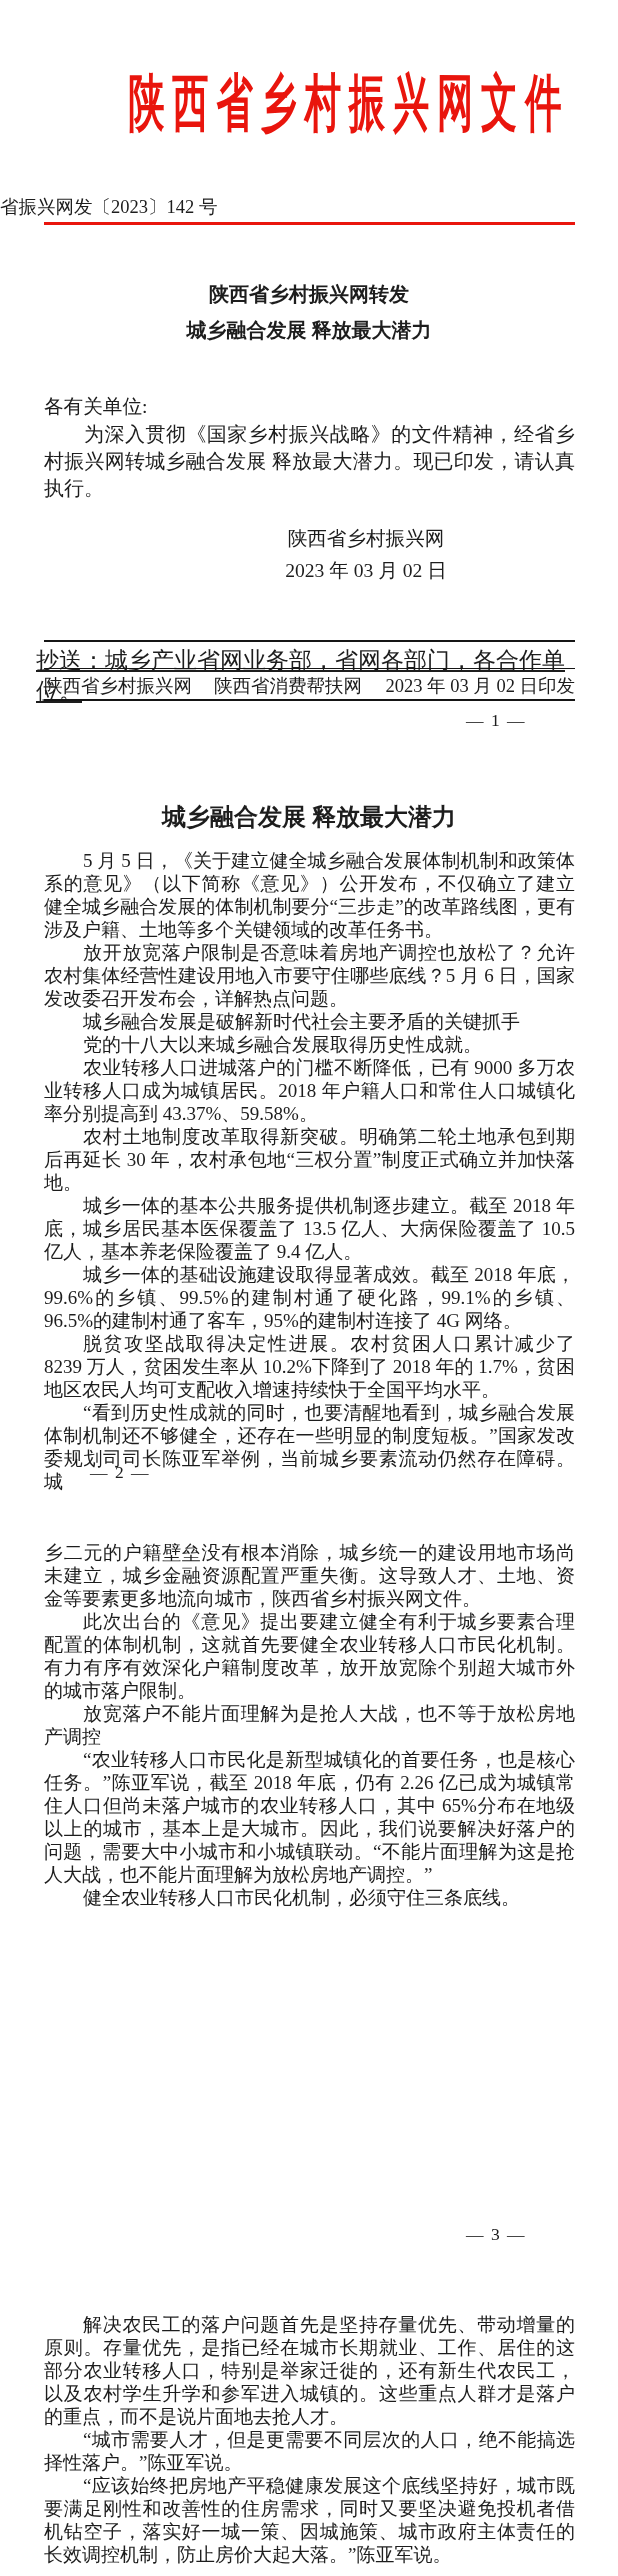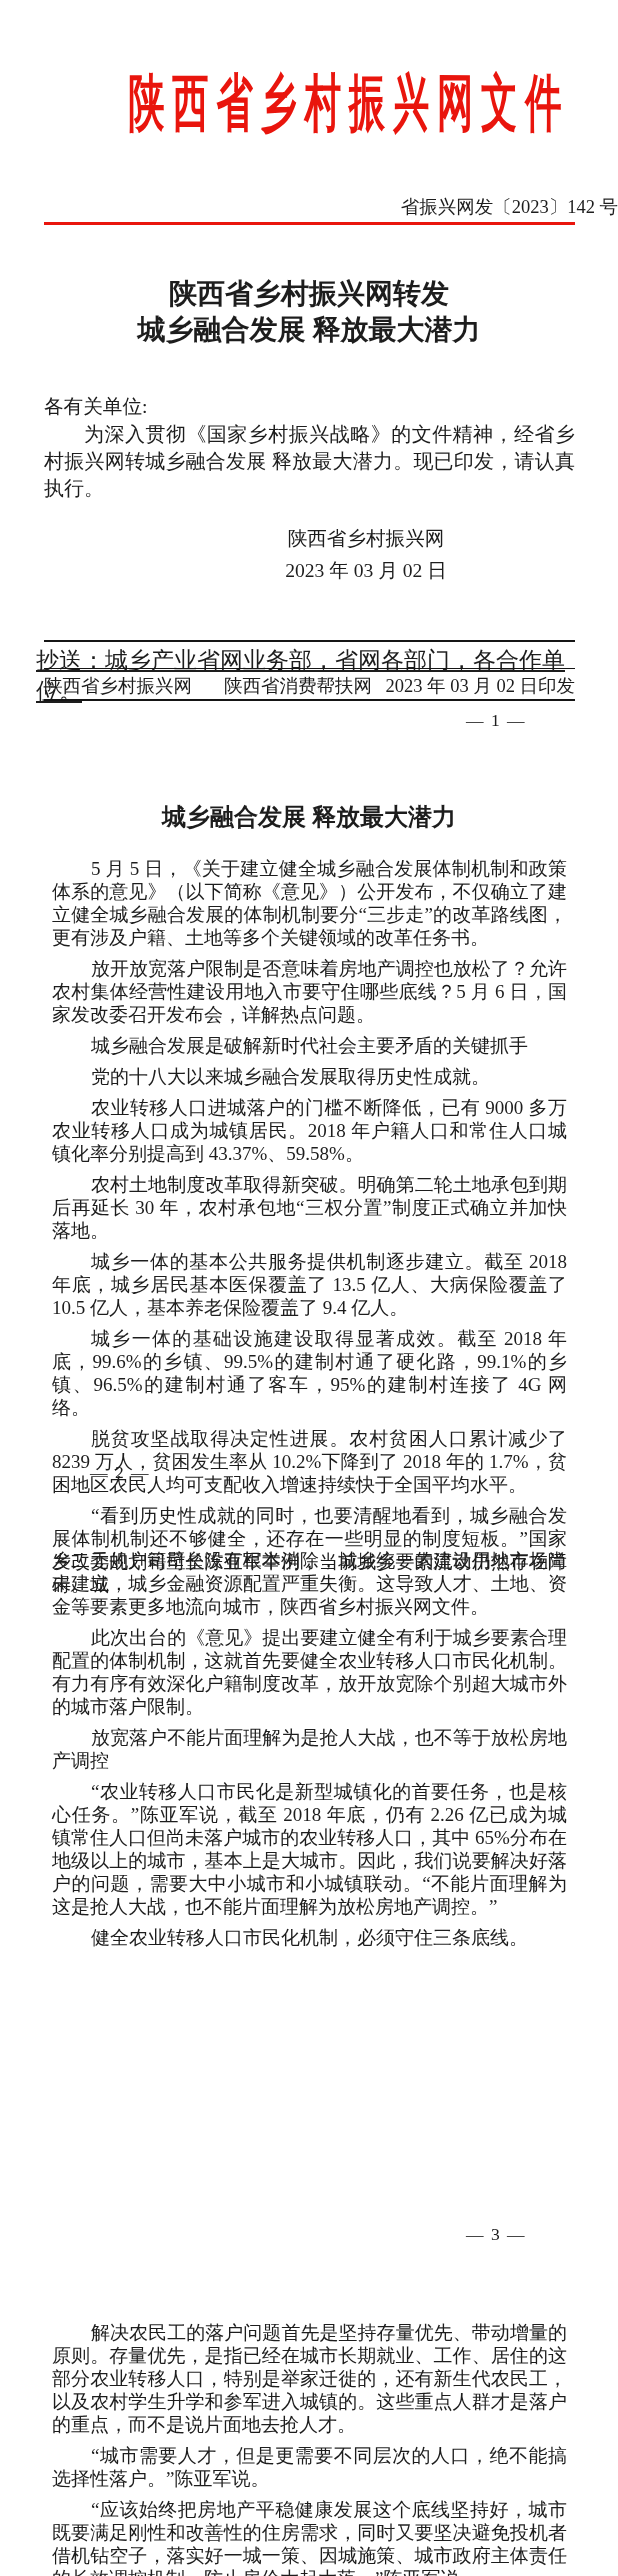--- a/index.html
+++ b/index.html
@@ -6,39 +6,39 @@
   .doc {
     position:relative; width:618px; height:3828px; background:#ffffff;
     font-family:"Liberation Serif","DejaVu Serif",serif; color:#1d1d1d; overflow:hidden;
   }
   .masthead {
     position:absolute; top:69px; left:0; width:618px; text-align:center;
     color:#e9150d; font-weight:bold; font-size:62px; line-height:68px;
     letter-spacing:13.4px; transform:scaleX(0.585); transform-origin:center;
     white-space:nowrap;
   }
-  .docnum { position:absolute; top:194px; left:0; width:618px; text-align:right; font-size:18.5px; }
+  .docnum { position:absolute; top:194px; left:0; width:618px; text-align:left; font-size:18.5px; }
   .redline { position:absolute; top:222px; left:44px; width:531px; height:2.6px; background:#e9150d; }
-  .notice-title { position:absolute; top:276px; left:0; width:618px; text-align:center; font-size:28px; font-weight:bold; line-height:36px; }
+  .notice-title { position:absolute; top:276px; left:0; width:618px; text-align:center; font-size:20px; font-weight:bold; line-height:36px; }
   .salutation { position:absolute; top:393px; left:44px; font-size:19.6px; }
   .notice-body { position:absolute; top:421px; left:44px; width:531px; font-size:20px; line-height:27px; text-align:justify; text-indent:40px; }
   .sign-block { position:absolute; top:523px; left:263px; width:206px; text-align:center; font-size:19.6px; line-height:32px; }
   .rule { position:absolute; left:44px; width:531px; background:#151515; }
   .rule.thick { height:2.1px; }
   .rule.thin { height:1px; }
   .cc-line { position:absolute; top:645px; left:36px; width:531px; font-size:23px;text-decoration:underline; }
   .print-row { position:absolute; top:673px; left:44px; width:531px; display:flex; font-size:18.5px; }
-  .print-row .gap { margin-left:32px; }
+  .print-row .gap { margin-left:22px; }
   .print-row .push { margin-left:auto; }
   .pagenum { position:absolute; font-size:17.5px; letter-spacing:1.5px; white-space:nowrap; }
   .pn-right { right:92px; }
   .pn-left { left:90px; }
   .article-title { position:absolute; top:801px; left:0; width:618px; text-align:center; font-size:24px; font-weight:bold; }
   .page-content { position:absolute; left:44px; width:531px; font-size:19px; line-height:23px; text-align:justify; }
-  .page-content p { margin:8px; padding:0; }
+  .page-content p { margin:0; padding:0; }
   .page-content p.indent { text-indent:39px; }
 </style>
 </head>
 <body>
 
 <div class="doc">
 
   <div class="masthead">陕西省乡村振兴网文件</div>
   <div class="docnum">省振兴网发〔2023〕142 号</div>
   <div class="redline"></div>

